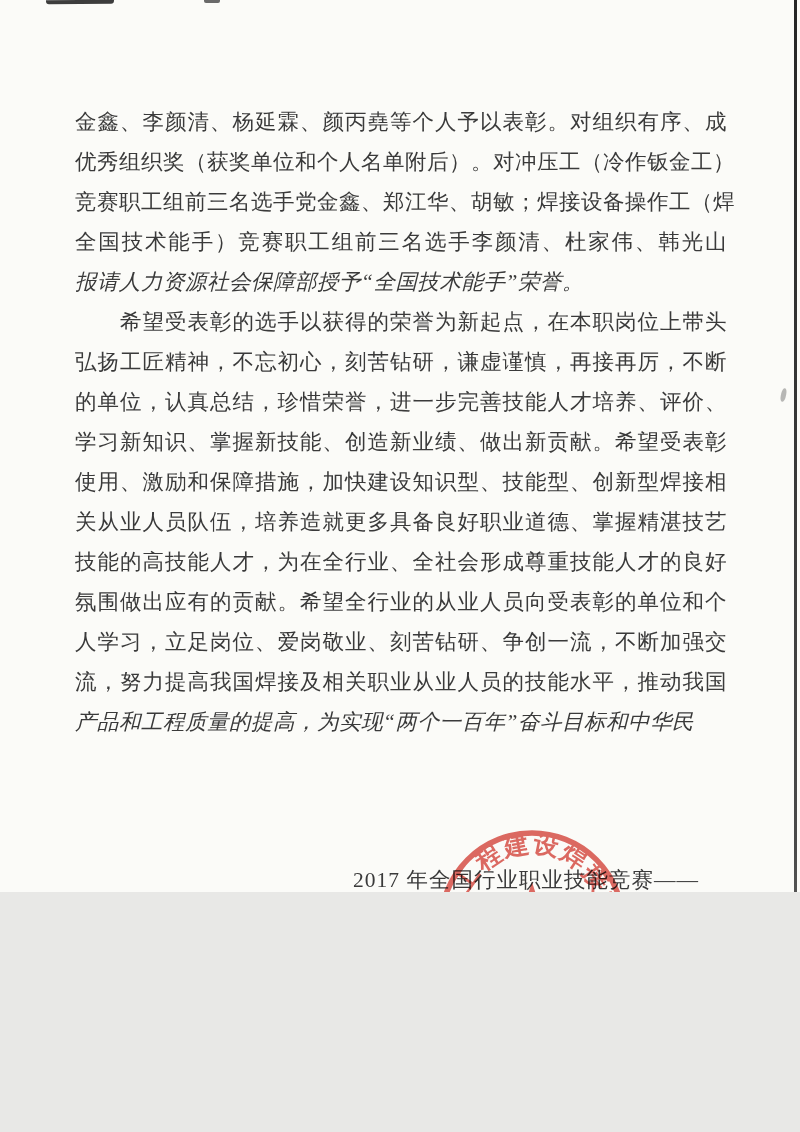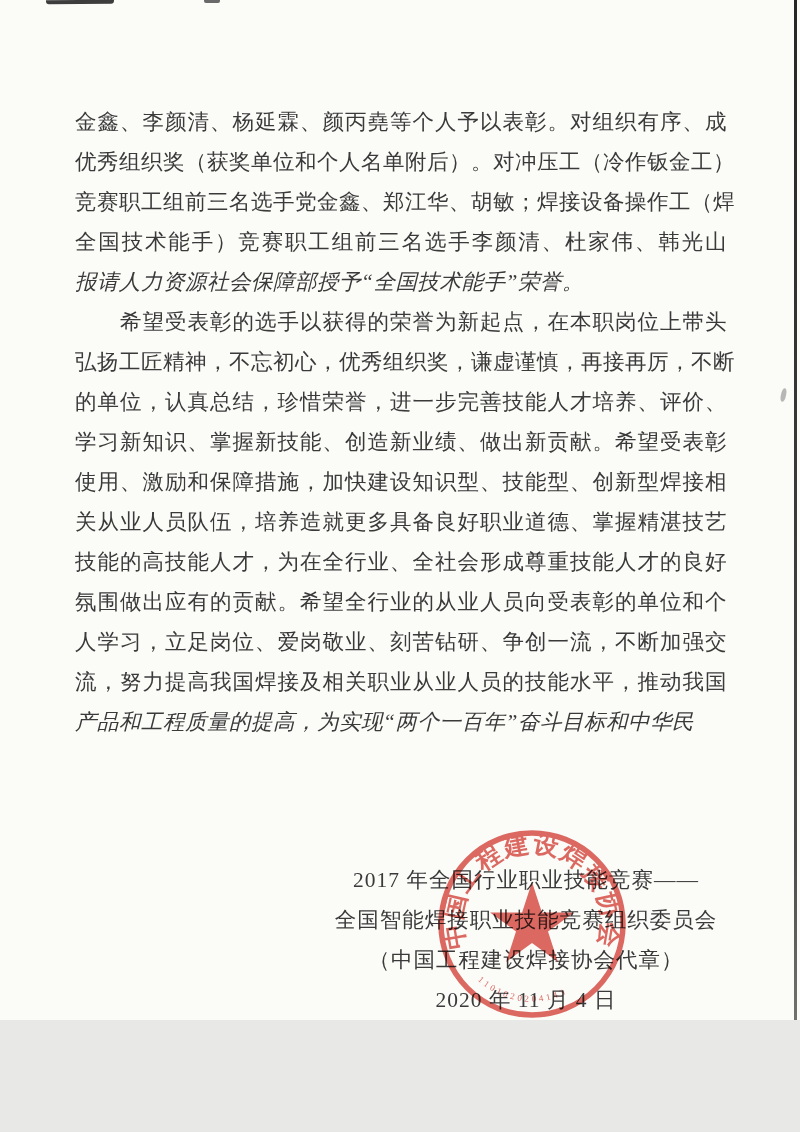--- a/index.html
+++ b/index.html
@@ -8,21 +8,21 @@
     --seal:#d84a42;
   }
   *{margin:0;padding:0;box-sizing:border-box;}
   html,body{width:800px;height:1132px;}
   body{
     background:#e8e8e6;
     font-family:"Liberation Serif","DejaVu Serif",serif;
   }
   .page{
     position:relative;
-    width:800px;height:1020px;
+    width:800px;height:892px;
     background:var(--paper);
     overflow:hidden;
     color:var(--ink);
   }
   
   .artifact-top-1{
     position:absolute;left:46px;top:0;width:68px;height:4px;
     background:#3d3d3d;border-radius:0 0 3px 3px;
     transform:rotate(-.6deg);
   }
@@ -101,21 +101,21 @@
   <div class="doc-body">
     <div class="paragraph">
         <div>金鑫、李颜清、杨延霖、颜丙堯等个人予以表彰。对组织有序、成</div>
         <div>优秀组织奖（获奖单位和个人名单附后）。对冲压工（冷作钣金工）</div>
         <div>竞赛职工组前三名选手党金鑫、郑江华、胡敏；焊接设备操作工（焊</div>
         <div>全国技术能手）竞赛职工组前三名选手李颜清、杜家伟、韩光山</div>
         <div>报请人力资源社会保障部授予“全国技术能手”荣誉。</div>
       </div>
     <div class="paragraph">
         <div>　　希望受表彰的选手以获得的荣誉为新起点，在本职岗位上带头</div>
-        <div>弘扬工匠精神，不忘初心，优秀组织奖，谦虚谨慎，再接再厉，不断</div>
+        <div>弘扬工匠精神，不忘初心，刻苦钻研，谦虚谨慎，再接再厉，不断</div>
         <div>的单位，认真总结，珍惜荣誉，进一步完善技能人才培养、评价、</div>
         <div>学习新知识、掌握新技能、创造新业绩、做出新贡献。希望受表彰</div>
         <div>使用、激励和保障措施，加快建设知识型、技能型、创新型焊接相</div>
         <div>关从业人员队伍，培养造就更多具备良好职业道德、掌握精湛技艺</div>
         <div>技能的高技能人才，为在全行业、全社会形成尊重技能人才的良好</div>
         <div>氛围做出应有的贡献。希望全行业的从业人员向受表彰的单位和个</div>
         <div>人学习，立足岗位、爱岗敬业、刻苦钻研、争创一流，不断加强交</div>
         <div>流，努力提高我国焊接及相关职业从业人员的技能水平，推动我国</div>
         <div>产品和工程质量的提高，为实现“两个一百年”奋斗目标和中华民</div>
       </div>

